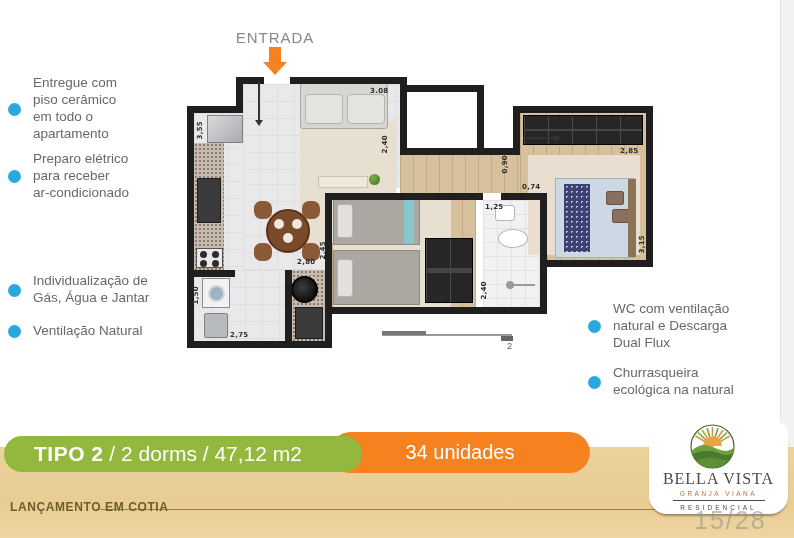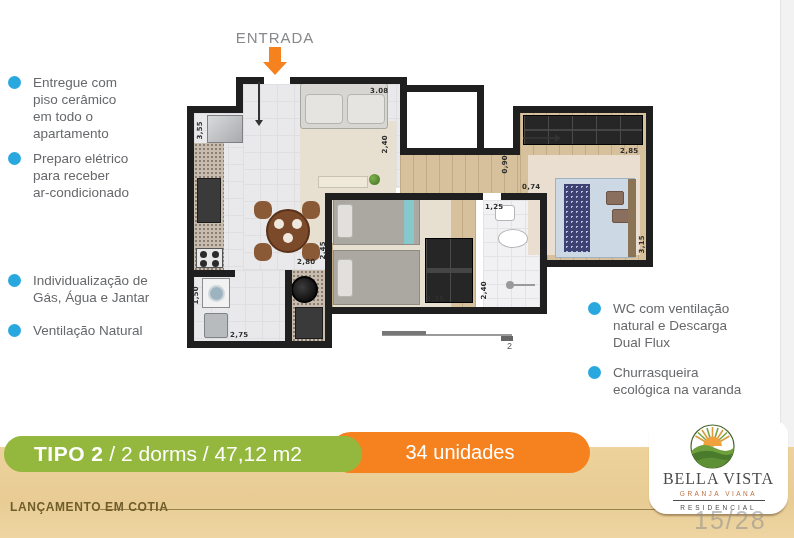--- a/index.html
+++ b/index.html
@@ -4,21 +4,21 @@
 <style>
   * { margin:0; padding:0; box-sizing:border-box; }
   html,body { width:794px; height:538px; }
   body { font-family:"Liberation Sans", sans-serif; background:#fff; overflow:hidden; }
   #page { position:relative; width:794px; height:538px; background:#fff; overflow:hidden; }
 
   
   .right-strip { position:absolute; left:780px; top:0; width:14px; height:447px; background:#f2f2f2; border-left:1px solid #e4e4e4; }
 
   
-  .feat { position:absolute; display:flex; }
+  .feat { position:absolute; display:flex;align-items:center; }
   .feat .bullet { width:13px; height:13px; border-radius:50%; background:#29A8E0; margin-top:2px; flex:0 0 13px; }
   .feat .ftxt { margin-left:12px; font-size:13.5px; line-height:17px; color:#66686B; white-space:pre-line; }
 
   
   .entrada-label { position:absolute; left:233px; top:29px; width:84px; text-align:center; font-size:15px; letter-spacing:1px; color:#87898C; }
   .entrada-arrow-shaft { position:absolute; left:269px; top:47px; width:12px; height:15px; background:#F5821F; }
   .entrada-arrow-head { position:absolute; left:263px; top:62px; width:0; height:0; border-left:12px solid transparent; border-right:12px solid transparent; border-top:13px solid #F5821F; }
 
   
   #plan { position:absolute; left:150px; top:73px; width:505px; height:280px; }
@@ -106,21 +106,21 @@
 
   <div class="feat" style="left:588px; top:300px;">
       <span class="bullet"></span>
       <span class="ftxt">WC com ventilação
 natural e Descarga
 Dual Flux</span>
     </div>
   <div class="feat" style="left:588px; top:364px;">
       <span class="bullet"></span>
       <span class="ftxt">Churrasqueira
-ecológica na varanda</span>
+ecológica na natural</span>
     </div>
 
   <div class="entrada-label">ENTRADA</div>
   <div class="entrada-arrow-shaft"></div>
   <div class="entrada-arrow-head"></div>
 
   <div id="plan">
 
     <i class="floor" style="left:93px; top:11px; width:157px; height:104px;"></i>
     <i class="floor" style="left:93px; top:111px; width:84px; height:86px;"></i>

